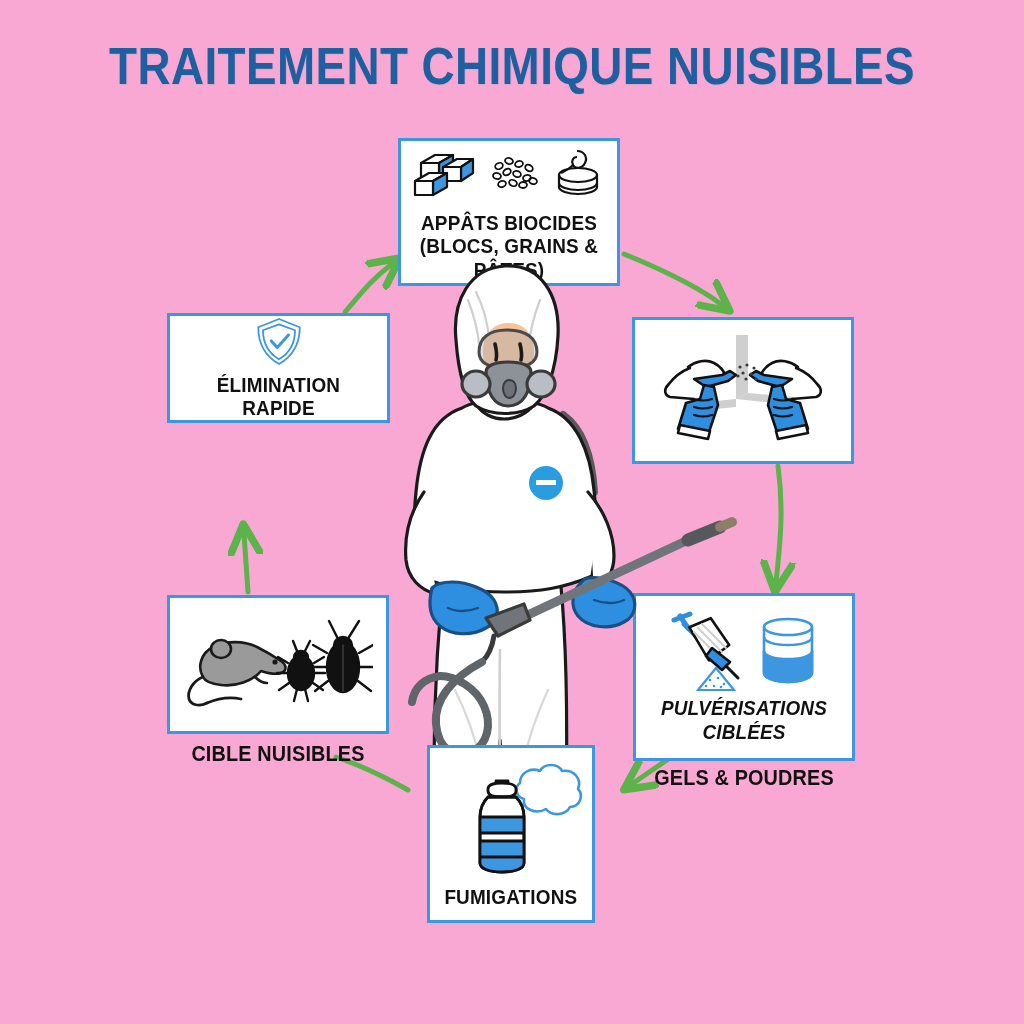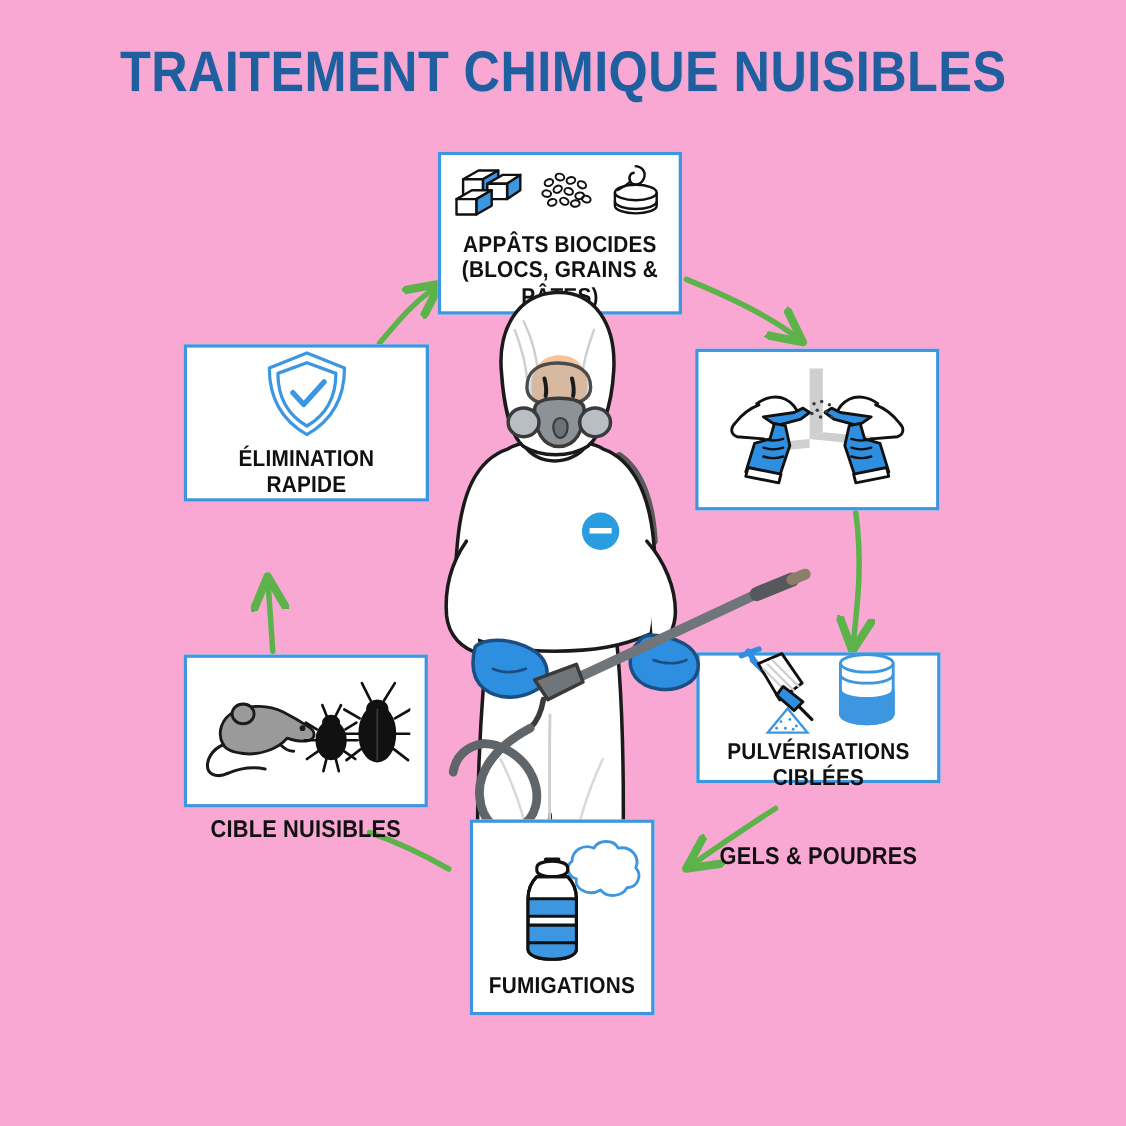--- a/index.html
+++ b/index.html
@@ -68,23 +68,23 @@
     font-size: 22px;
     color: #111111;
     text-align: center;
     letter-spacing: 0.2px;
     transform: scaleX(0.9);
     white-space: nowrap;
   }
 
   
   #card-baits      { left: 398px; top: 138px; width: 222px; height: 148px; }
-  #card-elimination{ left: 167px; top: 313px; width: 223px; height: 143px; }
+  #card-elimination{ left: 167px; top: 313px; width: 223px; height: 110px; }
   #card-spray-walls{ left: 632px; top: 317px; width: 222px; height: 147px; }
-  #card-targeted   { left: 633px; top: 593px; width: 222px; height: 119px; }
+  #card-targeted   { left: 633px; top: 593px; width: 222px; height: 168px; font-style: italic; }
   #card-pests      { left: 167px; top: 595px; width: 222px; height: 139px; }
   #card-fumigation { left: 427px; top: 745px; width: 168px; height: 178px; }
 
   #label-pests     { left: 155px; top: 741px; width: 246px; }
   #label-gels      { left: 625px; top: 765px; width: 238px; }
 
   
   #arrow-layer, #figure-layer {
     position: absolute;
     left: 0; top: 0;

